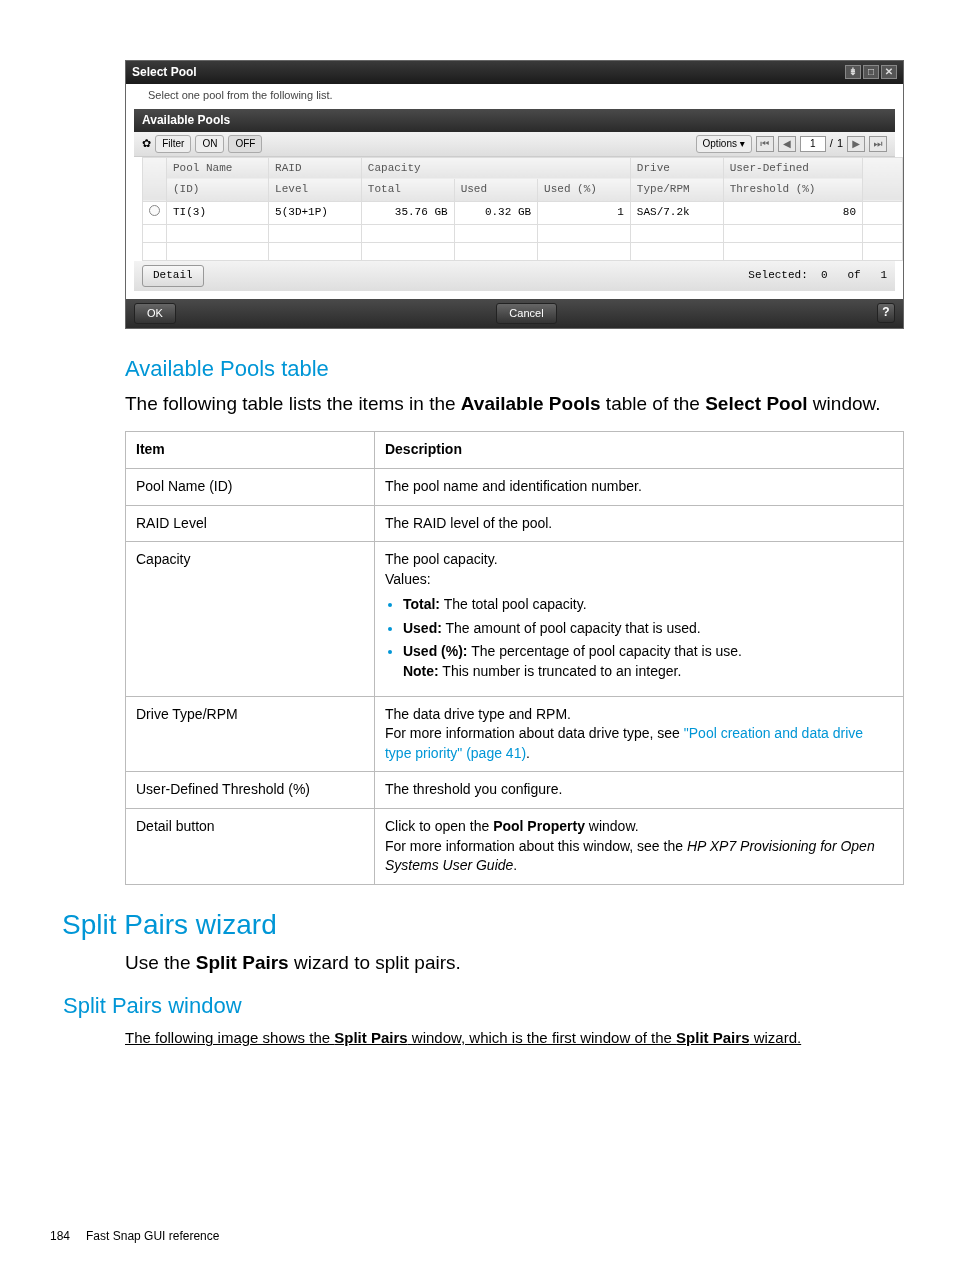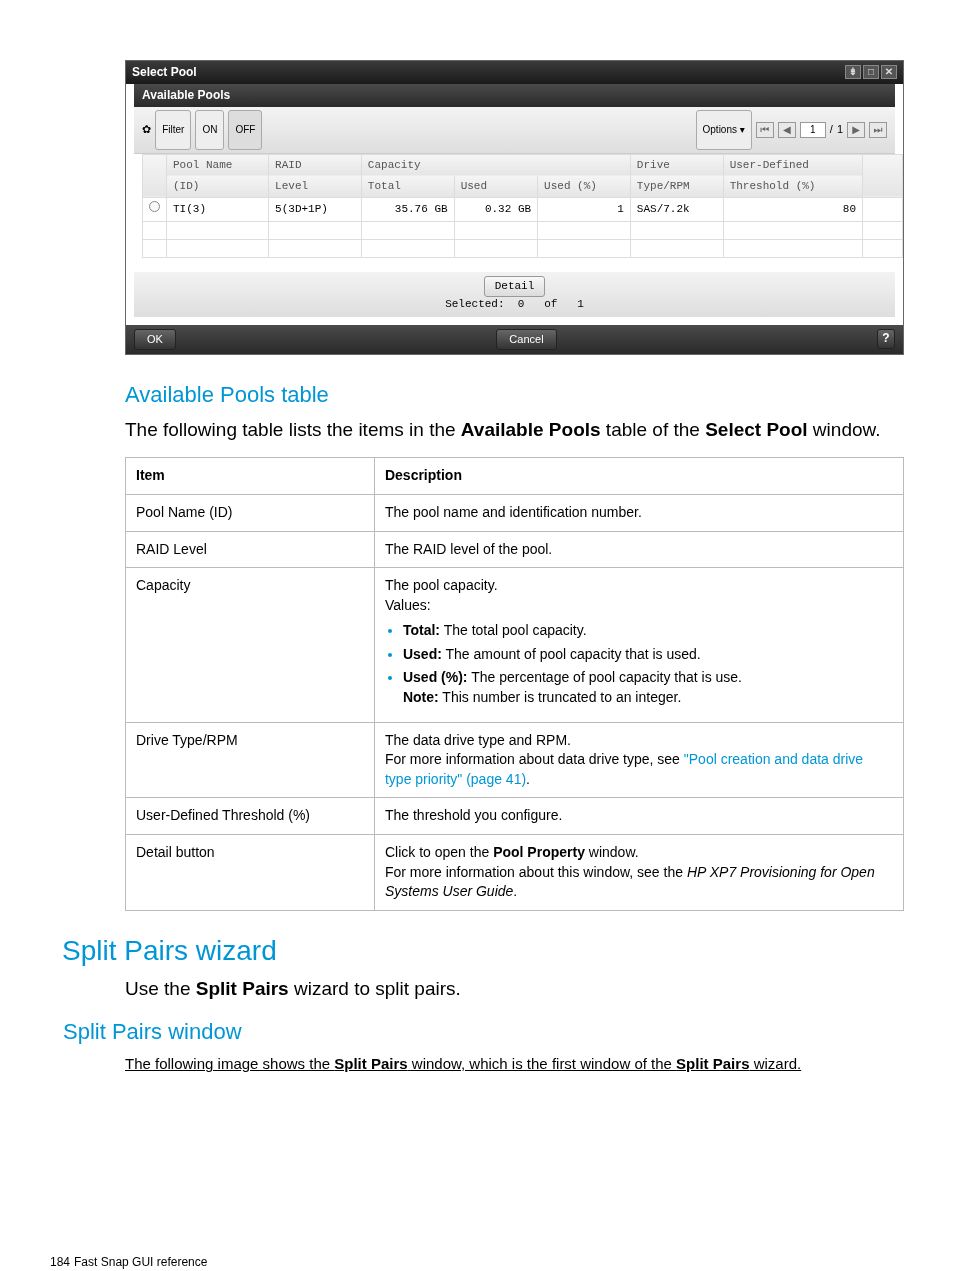--- a/index.html
+++ b/index.html
@@ -50,21 +50,21 @@
   .toolbar {
     display:flex; align-items:center; justify-content:space-between;
     padding:3px 8px; margin:0 8px;
     background: linear-gradient(#f3f3f3,#dedede);
     border-bottom:1px solid #ccc;
     font-size:11px;
   }
   .toolbar-left, .toolbar-right { display:flex; align-items:center; gap:4px; }
   .pill {
     border:1px solid #aaa; border-radius:3px;
-    padding:12px 6px; background:#eee; font-size:10px;text-align:center;
+    padding:1px 6px; background:#eee; font-size:10px;text-align:center;
   }
   .pill.off { background:#ddd; }
   .navbtn {
     border:1px solid #999; background:#e8e8e8;
     width:18px; height:16px; display:flex;
     align-items:center; justify-content:center;
     font-size:10px; color:#666;
   }
   .page-input {
     width:26px; height:16px; border:1px solid #999;
@@ -86,24 +86,24 @@
   }
   .datatable tr.super th { border-bottom:none; }
   .datatable tr.sub th { border-top:none; }
   .radiocell { width:22px; text-align:center; }
   .radio-circle {
     width:11px; height:11px; border:1px solid #888; border-radius:50%;
     display:inline-block; background:#fafafa;
   }
   .blankrow td { height:18px; }
   .tablefooter {
-    margin:14px 8px 8px 8px; padding:4px 8px;
+    margin:0 8px 8px 8px; padding:4px 8px;
     background:linear-gradient(#f3f3f3,#dedede);
     display:flex; justify-content:space-between; align-items:center;
-    font-family:"Courier New", monospace; font-size:11px;flex-direction:column;
+    font-family:"Courier New", monospace; font-size:11px;
   }
   .detailbtn {
     border:1px solid #999; background:linear-gradient(#f8f8f8,#dcdcdc);
     padding:2px 10px; border-radius:3px; font-size:11px;
     font-family:"Courier New", monospace;
   }
   .dlgfooter {
     background: linear-gradient(#4a4a4a,#2a2a2a);
     padding:4px 8px; display:flex; justify-content:space-between; gap:6px;
   }
@@ -134,35 +134,36 @@
   }
   .doctable th, .doctable td {
     border:1px solid #bbb; padding:8px 10px; text-align:left; vertical-align:top;
   }
   .doctable th { font-weight:bold; background:#fff; }
   .doctable ul { margin:6px 0 6px 18px; padding:0; }
   .doctable li { margin:4px 0; }
   .doctable li::marker { color:#0096d6; }
   .link { color:#0096d6; }
   .footer {
-    margin-top:180px; font-size:12px; display:flex; gap:4px;
+    margin-top:180px; font-size:12px; display:flex; gap:16px;
   }
 </style>
 </head>
 <body>
 
 <div class="window">
   <div class="titlebar">
     <span>Select Pool</span>
     <div class="titlebar-controls">
       <div class="titlebar-btn">⇟</div>
       <div class="titlebar-btn">□</div>
       <div class="titlebar-btn">✕</div>
     </div>
   </div>
+  <div class="subtitle">Select one pool from the following list.</div>
 
   <div class="panel-header">Available Pools</div>
 
   <div class="toolbar">
     <div class="toolbar-left">
       <span style="font-size:11px">✿</span>
       <span class="pill">Filter</span>
       <span class="pill">ON</span>
       <span class="pill off">OFF</span>
     </div>

